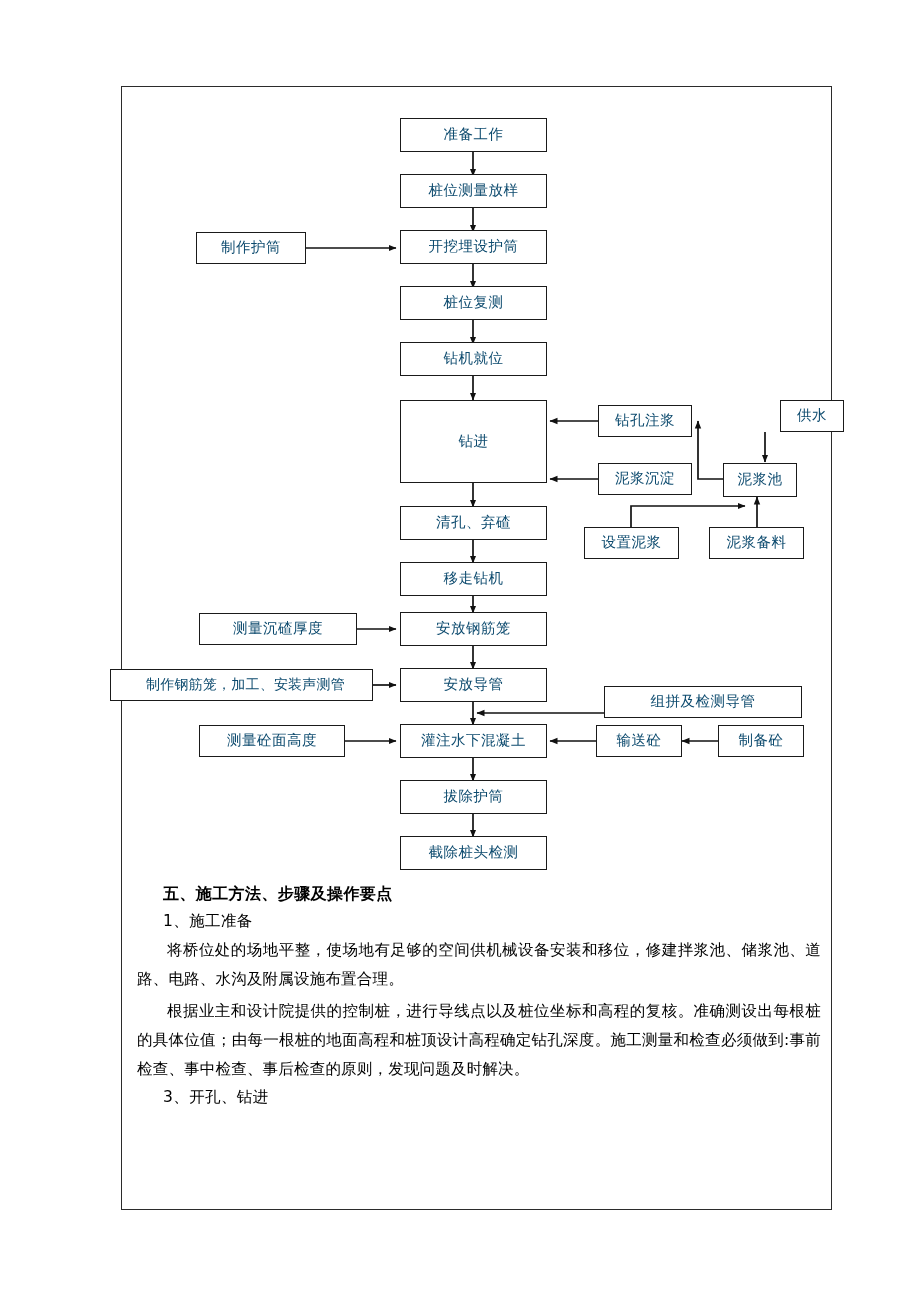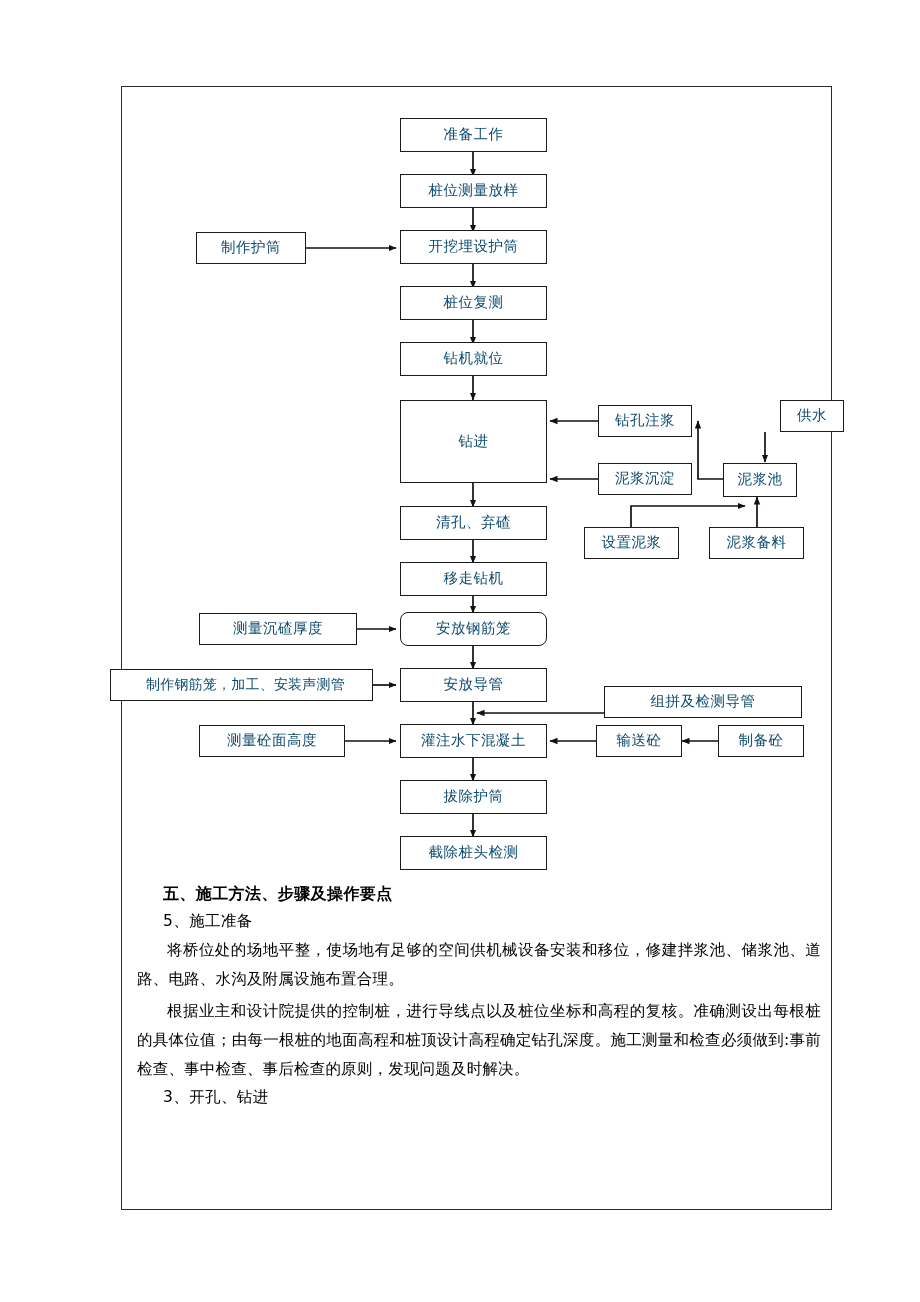--- a/index.html
+++ b/index.html
@@ -166,21 +166,21 @@
 </div>
 
 <div class="fbox" style="left:400px; top:506px; width:147px; height:34px;">
   <span>清孔、弃碴</span>
 </div>
 
 <div class="fbox" style="left:400px; top:562px; width:147px; height:34px;">
   <span>移走钻机</span>
 </div>
 
-<div class="fbox" style="left:400px; top:612px; width:147px; height:34px;border-radius:8px;">
+<div class="fbox" style="left:400px; top:612px; width:147px; height:34px;">
   <span>安放钢筋笼</span>
 </div>
 
 <div class="fbox" style="left:400px; top:668px; width:147px; height:34px;">
   <span>安放导管</span>
 </div>
 
 <div class="fbox" style="left:400px; top:724px; width:147px; height:34px;">
   <span>灌注水下混凝土</span>
 </div>
@@ -240,17 +240,17 @@
 <div class="fbox" style="left:596px; top:725px; width:86px; height:32px;">
   <span>输送砼</span>
 </div>
 
 <div class="fbox" style="left:718px; top:725px; width:86px; height:32px;">
   <span>制备砼</span>
 </div>
 
 <div id="bodytext">
   <p class="t-head">五、施工方法、步骤及操作要点</p>
-  <p class="t-sub">5、施工准备</p>
+  <p class="t-sub">1、施工准备</p>
   <p class="t-para">将桥位处的场地平整，使场地有足够的空间供机械设备安装和移位，修建拌浆池、储浆池、道路、电路、水沟及附属设施布置合理。</p>
   <p class="t-para">根据业主和设计院提供的控制桩，进行导线点以及桩位坐标和高程的复核。准确测设出每根桩的具体位值；由每一根桩的地面高程和桩顶设计高程确定钻孔深度。施工测量和检查必须做到:事前检查、事中检查、事后检查的原则，发现问题及时解决。</p>
   <p class="t-sub">3、开孔、钻进</p>
 </div>
 
 </body></html>

